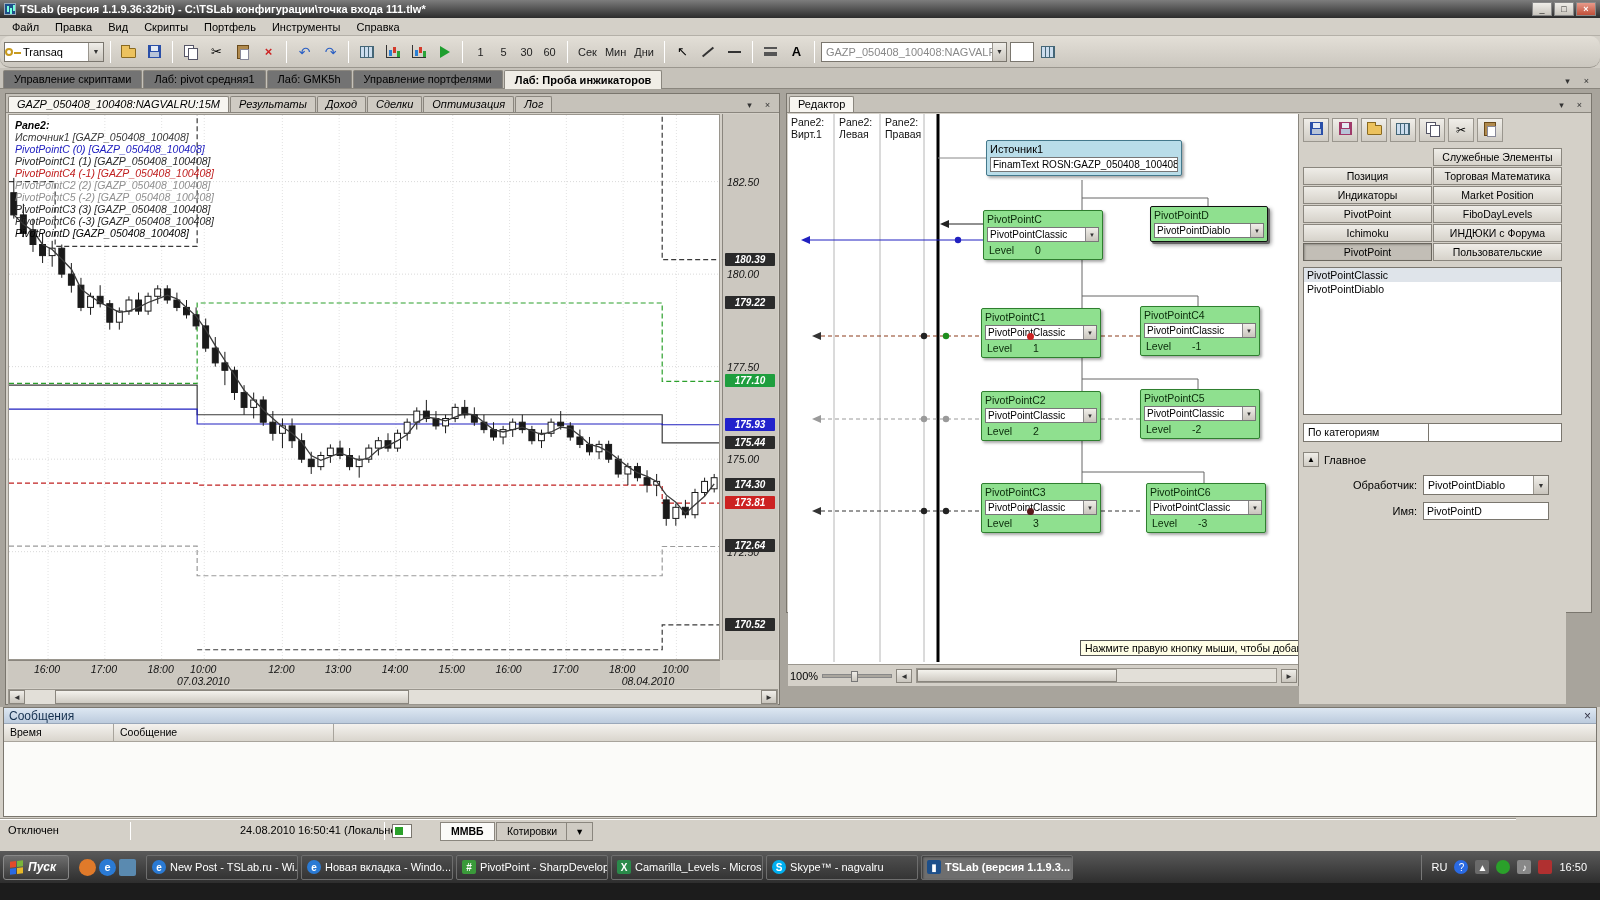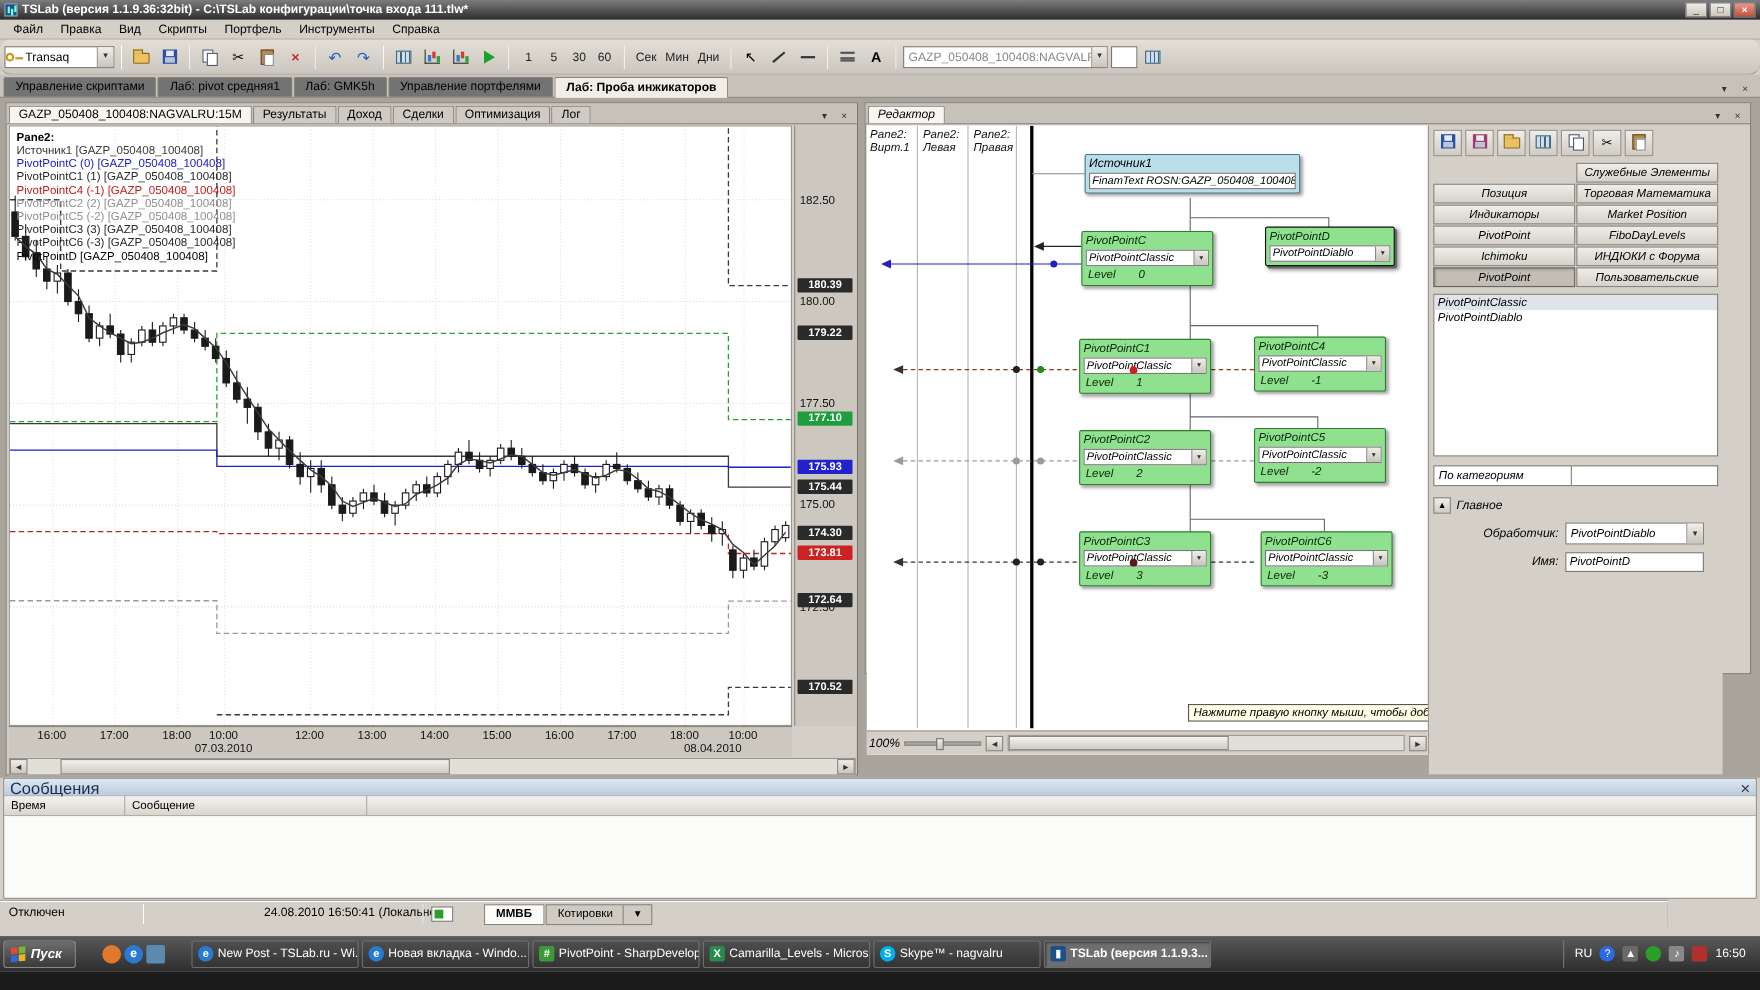--- a/index.html
+++ b/index.html
@@ -57,22 +57,22 @@
 
 .doctabs{position:absolute;left:0;top:68px;width:1600px;height:21px;background:#c6c2ba;border-bottom:1px solid #8a867e;display:flex;align-items:flex-end;padding-left:3px;}
 .dtab{padding:2px 10px 3px;border:1px solid #8a867e;border-bottom:none;background:#737373;margin-right:1px;border-radius:2px 2px 0 0;white-space:nowrap;}
 .dtab.active{background:#f0ede6;font-weight:bold;position:relative;top:1px;padding-top:3px;}
 .doctabs .panelctl{margin-left:auto;margin-right:6px;display:flex;gap:4px;align-items:center;}
 .pcbtn{width:15px;height:14px;font-size:9px;line-height:13px;text-align:center;color:#333;border:1px solid transparent;}
 
 
 .workspace{position:absolute;left:0;top:89px;width:1600px;height:618px;background:#a8a49c;}
 .panel{position:absolute;background:#d4d0c8;border:1px solid #7a766e;}
-#left-panel{left:5px;top:4px;width:775px;height:612px;}
-#right-panel{left:786px;top:4px;width:806px;height:520px;font-style:italic;}
+#left-panel{left:5px;top:4px;width:775px;height:612px;font-style:italic;}
+#right-panel{left:786px;top:4px;width:806px;height:520px;}
 .ptabs{position:absolute;left:0;top:0;right:0;height:19px;background:#c6c2ba;border-bottom:1px solid #8a867e;display:flex;align-items:flex-end;padding-left:2px;}
 .ptab{padding:1px 8px 2px;border:1px solid #8a867e;border-bottom:none;background:#cfcbc3;margin-right:1px;font-size:11px;white-space:nowrap;border-radius:2px 2px 0 0;}
 .ptab.active{background:#f7f5f0;}
 .ptabs .panelctl{margin-left:auto;margin-right:4px;display:flex;gap:3px;}
 
 
 #chart-plot{position:absolute;left:2px;top:20px;width:712px;height:546px;background:#fff;border:1px solid #9a968e;}
 #chart-svg{position:absolute;left:0;top:0;}
 #legend{position:absolute;left:6px;top:4px;line-height:12px;font-size:10.5px;z-index:3;}
 #price-axis{position:absolute;left:716px;top:20px;width:56px;height:546px;background:#ccc8c0;border-left:1px solid #8a867e;}
@@ -128,40 +128,40 @@
 #pal-filter .finput{flex:1;border-left:none;}
 .props-hdr{display:flex;align-items:center;gap:5px;margin:4px 0 8px;}
 .props-hdr .tgl{width:16px;height:15px;border:1px solid #8a867e;background:linear-gradient(#f0eee9,#d0ccc4);font-size:8px;text-align:center;line-height:13px;}
 .proprow{display:flex;align-items:center;margin-bottom:7px;}
 .proprow .plabel{width:120px;text-align:right;padding-right:6px;font-size:11px;}
 .pcombo{width:126px;}
 .pinput{width:126px;height:18px;background:#fff;border:1px solid #7a766e;font-size:10.5px;line-height:16px;padding:0 3px;}
 
 
 #messages{position:absolute;left:3px;top:707px;width:1594px;height:110px;border:1px solid #7a766e;background:#f6f5f2;}
-.msg-title{height:16px;background:linear-gradient(#dde7f2,#bccbdd);border-bottom:1px solid #9aa8ba;font-size:15px;padding:1px 5px;color:#15304e;display:flex;}
+.msg-title{height:16px;background:linear-gradient(#dde7f2,#bccbdd);border-bottom:1px solid #9aa8ba;font-size:12px;padding:1px 5px;color:#15304e;display:flex;}
 .msg-title .x{margin-left:auto;color:#334;}
 .msg-cols{height:18px;background:#d4d0c8;border-bottom:1px solid #a8a49c;display:flex;}
 .mcol{padding:2px 6px;border-right:1px solid #a8a49c;background:linear-gradient(#f4f2ee,#d9d5cd);font-size:10.5px;}
 .mcol.c1{width:110px;}
 .mcol.c2{width:220px;}
 .mcol.rest{flex:1;border-right:none;}
 .msg-body{height:74px;background:#fbfbf9;}
 
 
 #statusbar{position:absolute;left:0;top:819px;width:1516px;height:24px;background:#d4d0c8;border-top:1px solid #fff;box-shadow:0 -1px 0 #9a968e;font-size:11px;}
 .st{position:absolute;top:4px;}
 .stsep{position:absolute;top:2px;width:1px;height:18px;background:#9a968e;border-right:1px solid #fff;}
 .stind{position:absolute;top:4px;left:392px;width:20px;height:14px;background:#fff;border:1px solid #7a766e;}
 .stind::before{content:"";position:absolute;left:2px;top:2px;width:8px;height:8px;background:#2aa02a;}
 .sttab{position:absolute;top:2px;height:19px;padding:2px 10px;border:1px solid #8a867e;background:#cfcbc3;font-size:10.5px;}
 .sttab.active{background:#fbfbf9;font-weight:bold;}
 
 
-#taskbar{position:absolute;left:0;top:851px;width:1600px;height:32px;background:linear-gradient(#5a5a5a,#2e2e2e);display:flex;align-items:center;padding:0 3px;gap:20px;}
+#taskbar{position:absolute;left:0;top:851px;width:1600px;height:32px;background:linear-gradient(#5a5a5a,#2e2e2e);display:flex;align-items:center;padding:0 3px;gap:6px;}
 #startbtn{height:25px;padding:0 12px 0 6px;border-radius:3px;background:linear-gradient(#6e6e6e,#3a3a3a);border:1px solid #888;color:#fff;font-weight:bold;font-style:italic;display:flex;align-items:center;gap:5px;font-size:12px;}
 .winflag{width:13px;height:13px;display:grid;grid-template-columns:6px 6px;grid-template-rows:6px 6px;gap:1px;transform:skewY(-6deg);}
 .winflag i{display:block;}
 .ql{display:flex;gap:3px;align-items:center;padding:0 4px;}
 .qicon{width:17px;height:17px;border-radius:50%;display:flex;align-items:center;justify-content:center;color:#fff;font-size:11px;font-weight:bold;}
 .tbitem{width:152px;height:25px;background:linear-gradient(#4e4e4e,#343434);border:1px solid #6e6e6e;border-radius:2px;color:#fff;display:flex;align-items:center;gap:4px;padding:0 5px;font-size:11px;white-space:nowrap;overflow:hidden;}
 .tbitem.active{background:#6e6e6e;box-shadow:inset 1px 1px 2px rgba(0,0,0,.5);font-weight:bold;}
 .ticon{width:14px;height:14px;flex:0 0 14px;display:flex;align-items:center;justify-content:center;color:#fff;font-size:10px;font-weight:bold;border-radius:2px;}
 #tray{margin-left:auto;display:flex;align-items:center;gap:7px;color:#fff;padding-right:10px;height:25px;border-left:1px solid #777;padding-left:10px;}
 .tric{width:14px;height:14px;border-radius:2px;display:flex;align-items:center;justify-content:center;font-size:10px;color:#fff;}

